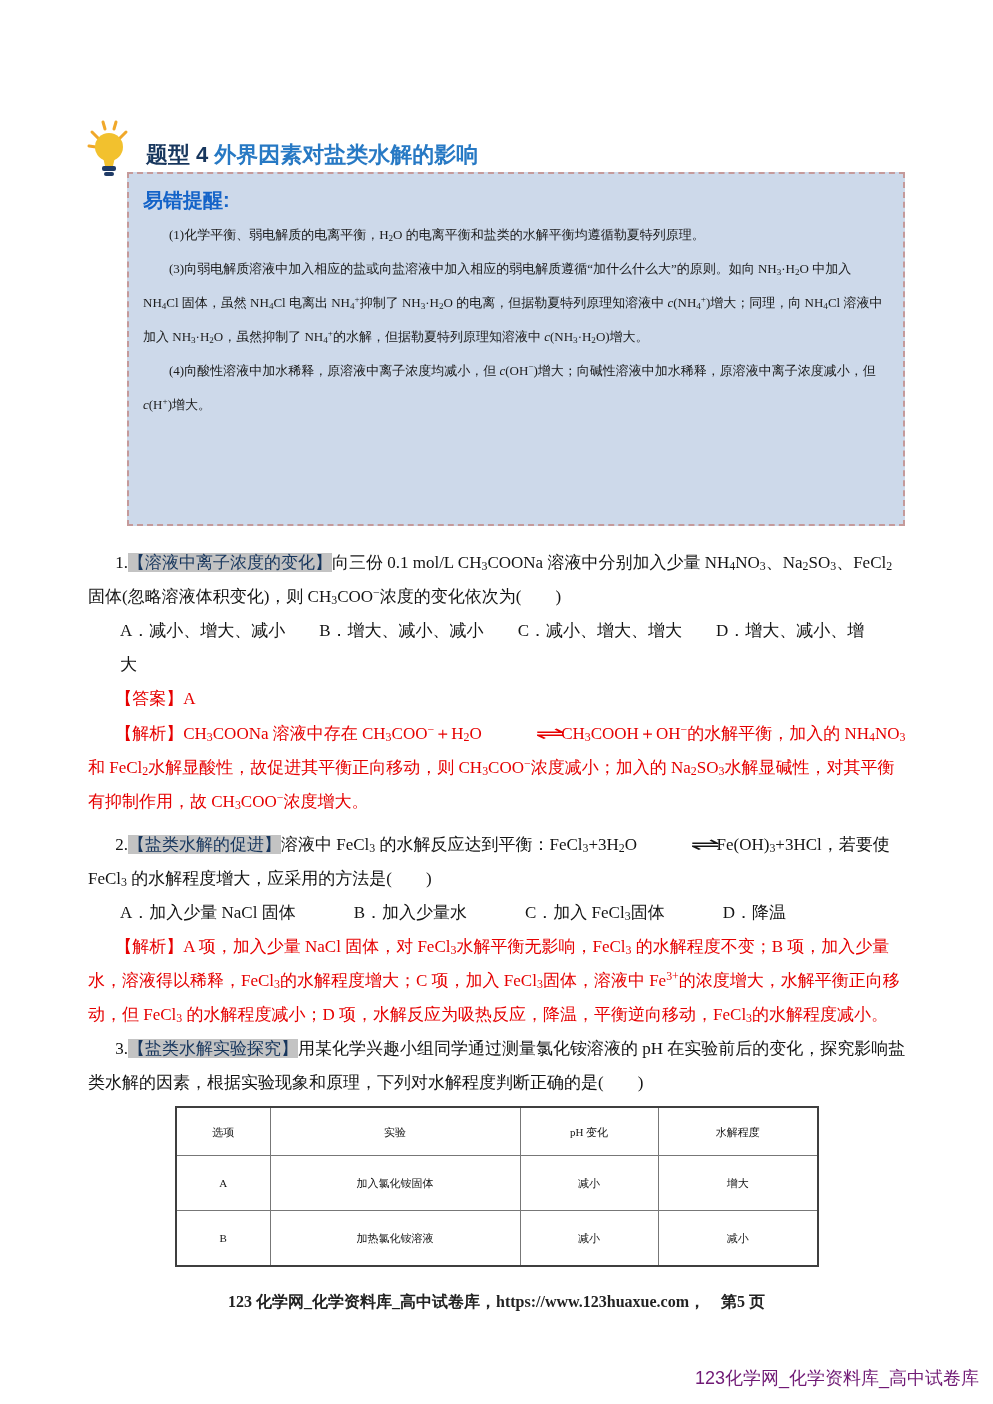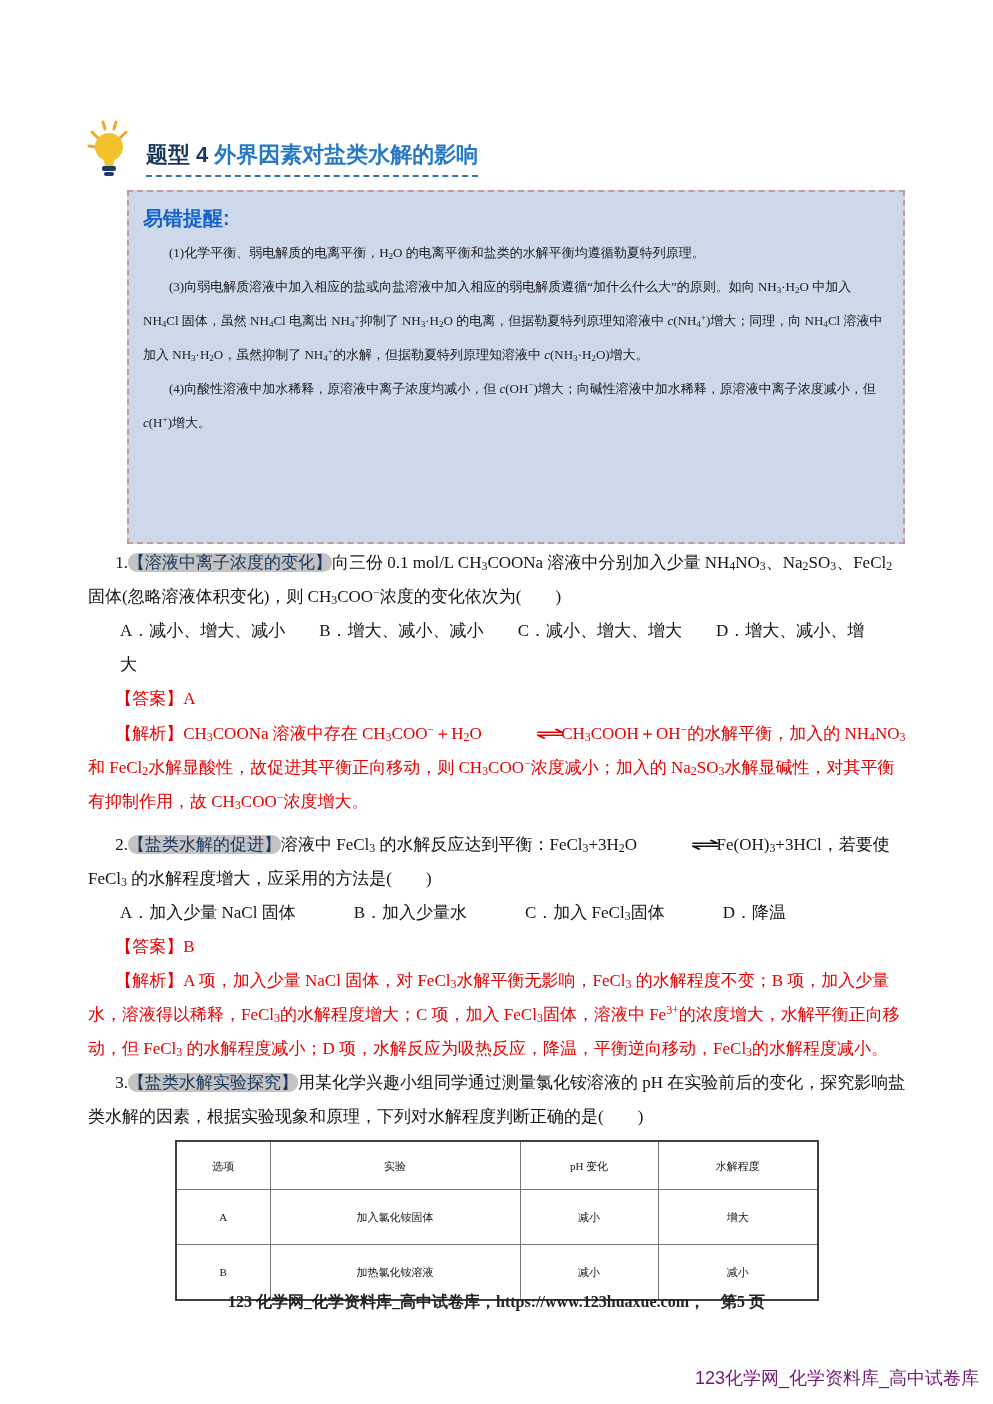--- a/index.html
+++ b/index.html
@@ -6,30 +6,30 @@
   .page{position:relative;width:993px;height:1404px;background:#ffffff;margin:0 auto;
         font-family:"Liberation Serif","DejaVu Serif",serif;color:#141414;overflow:hidden;}
   
   .title-row{position:absolute;left:86px;top:110px;display:flex;align-items:flex-end;gap:14px;}
   .bulb{width:46px;height:58px;flex:0 0 auto;}
   .title-text{border-bottom:2px dashed #3a6ea8;padding-bottom:5px;line-height:30px;
               font-family:"Liberation Sans","DejaVu Sans",sans-serif;font-weight:bold;font-size:22px;white-space:nowrap;margin-top:30px;}
   .t-label{color:#17365d;margin-right:6px;}
   .t-main{color:#2779c4;}
   
-  .reminder-box{position:absolute;left:127px;top:190px;width:778px;min-height:354px;box-sizing:border-box;
+  .reminder-box{position:absolute;left:127px;top:172px;width:778px;min-height:354px;box-sizing:border-box;
                 background:#cdd9ea;border:2px dashed #c59a9a;padding:8px 14px 10px 14px;}
   .box-title{font-family:"Liberation Sans","DejaVu Sans",sans-serif;font-weight:bold;
              font-size:20px;color:#1463c8;line-height:36px;}
   .reminder-box p{margin:0;font-size:13px;line-height:34px;text-indent:2em;color:#1a1a1a;}
   
   .content{position:absolute;left:88px;top:546px;width:818px;font-size:17px;line-height:34px;}
   .content p{margin:0;}
   .stem{text-indent:1.6em;}
-  .qtag{background:#c3c3c3;color:#17365d;border-radius:9px;}
+  .qtag{background:#c3c3c3;color:#17365d;}
   .options{padding-left:32px;}
   .opt{margin-right:34px;}
   .q2 .opt{margin-right:58px;}
   .red{color:#e60000;}
   .ansline,.analysis{text-indent:1.6em;}
   sub,sup{font-size:0.7em;line-height:0;}
   sup{vertical-align:0.5em;}
   sub{vertical-align:-0.2em;}
   .i{font-style:italic;}
   .eq{display:inline-block;transform:scaleX(2.1);margin:0 19px;font-family:"DejaVu Sans",sans-serif;}
@@ -85,21 +85,20 @@
       </p>
       <p class="ansline red"><span>【答案】</span><span>A</span></p>
       <p class="analysis red"><span>【解析】</span><span>CH<sub>3</sub>COONa 溶液中存在 CH<sub>3</sub>COO<sup>−</sup>＋H<sub>2</sub>O<span class="eq">⇌</span>CH<sub>3</sub>COOH＋OH<sup>−</sup>的水解平衡，加入的 NH<sub>4</sub>NO<sub>3</sub>和 FeCl<sub>2</sub>水解显酸性，故促进其平衡正向移动，则 CH<sub>3</sub>COO<sup>−</sup>浓度减小；加入的 Na<sub>2</sub>SO<sub>3</sub>水解显碱性，对其平衡有抑制作用，故 CH<sub>3</sub>COO<sup>−</sup>浓度增大。</span></p>
     </div>
 
     <div class="q2" style="margin-top:8px;">
       <p class="stem"><span>2.</span><span class="qtag">【盐类水解的促进】</span><span>溶液中 FeCl<sub>3</sub> 的水解反应达到平衡：FeCl<sub>3</sub>+3H<sub>2</sub>O<span class="eq">⇌</span>Fe(OH)<sub>3</sub>+3HCl，若要使 FeCl<sub>3</sub> 的水解程度增大，应采用的方法是(　　)</span></p>
       <p class="options">
         <span class="opt">A．加入少量 NaCl 固体</span><span class="opt">B．加入少量水</span><span class="opt">C．加入 FeCl<sub>3</sub>固体</span><span class="opt">D．降温</span>
       </p>
-      <p class="ansline red"><span>【答案】</span><span>B</span></p>
       <p class="analysis red"><span>【解析】</span><span>A 项，加入少量 NaCl 固体，对 FeCl<sub>3</sub>水解平衡无影响，FeCl<sub>3</sub> 的水解程度不变；B 项，加入少量水，溶液得以稀释，FeCl<sub>3</sub>的水解程度增大；C 项，加入 FeCl<sub>3</sub>固体，溶液中 Fe<sup>3+</sup>的浓度增大，水解平衡正向移动，但 FeCl<sub>3</sub> 的水解程度减小；D 项，水解反应为吸热反应，降温，平衡逆向移动，FeCl<sub>3</sub>的水解程度减小。</span></p>
     </div>
 
     <div>
       <p class="stem"><span>3.</span><span class="qtag">【盐类水解实验探究】</span><span>用某化学兴趣小组同学通过测量氯化铵溶液的 pH 在实验前后的变化，探究影响盐类水解的因素，根据实验现象和原理，下列对水解程度判断正确的是(　　)</span></p>
       <table class="q3-table">
         <colgroup>
             <col class="col-opt">
             <col class="col-exp">
             <col class="col-ph">

